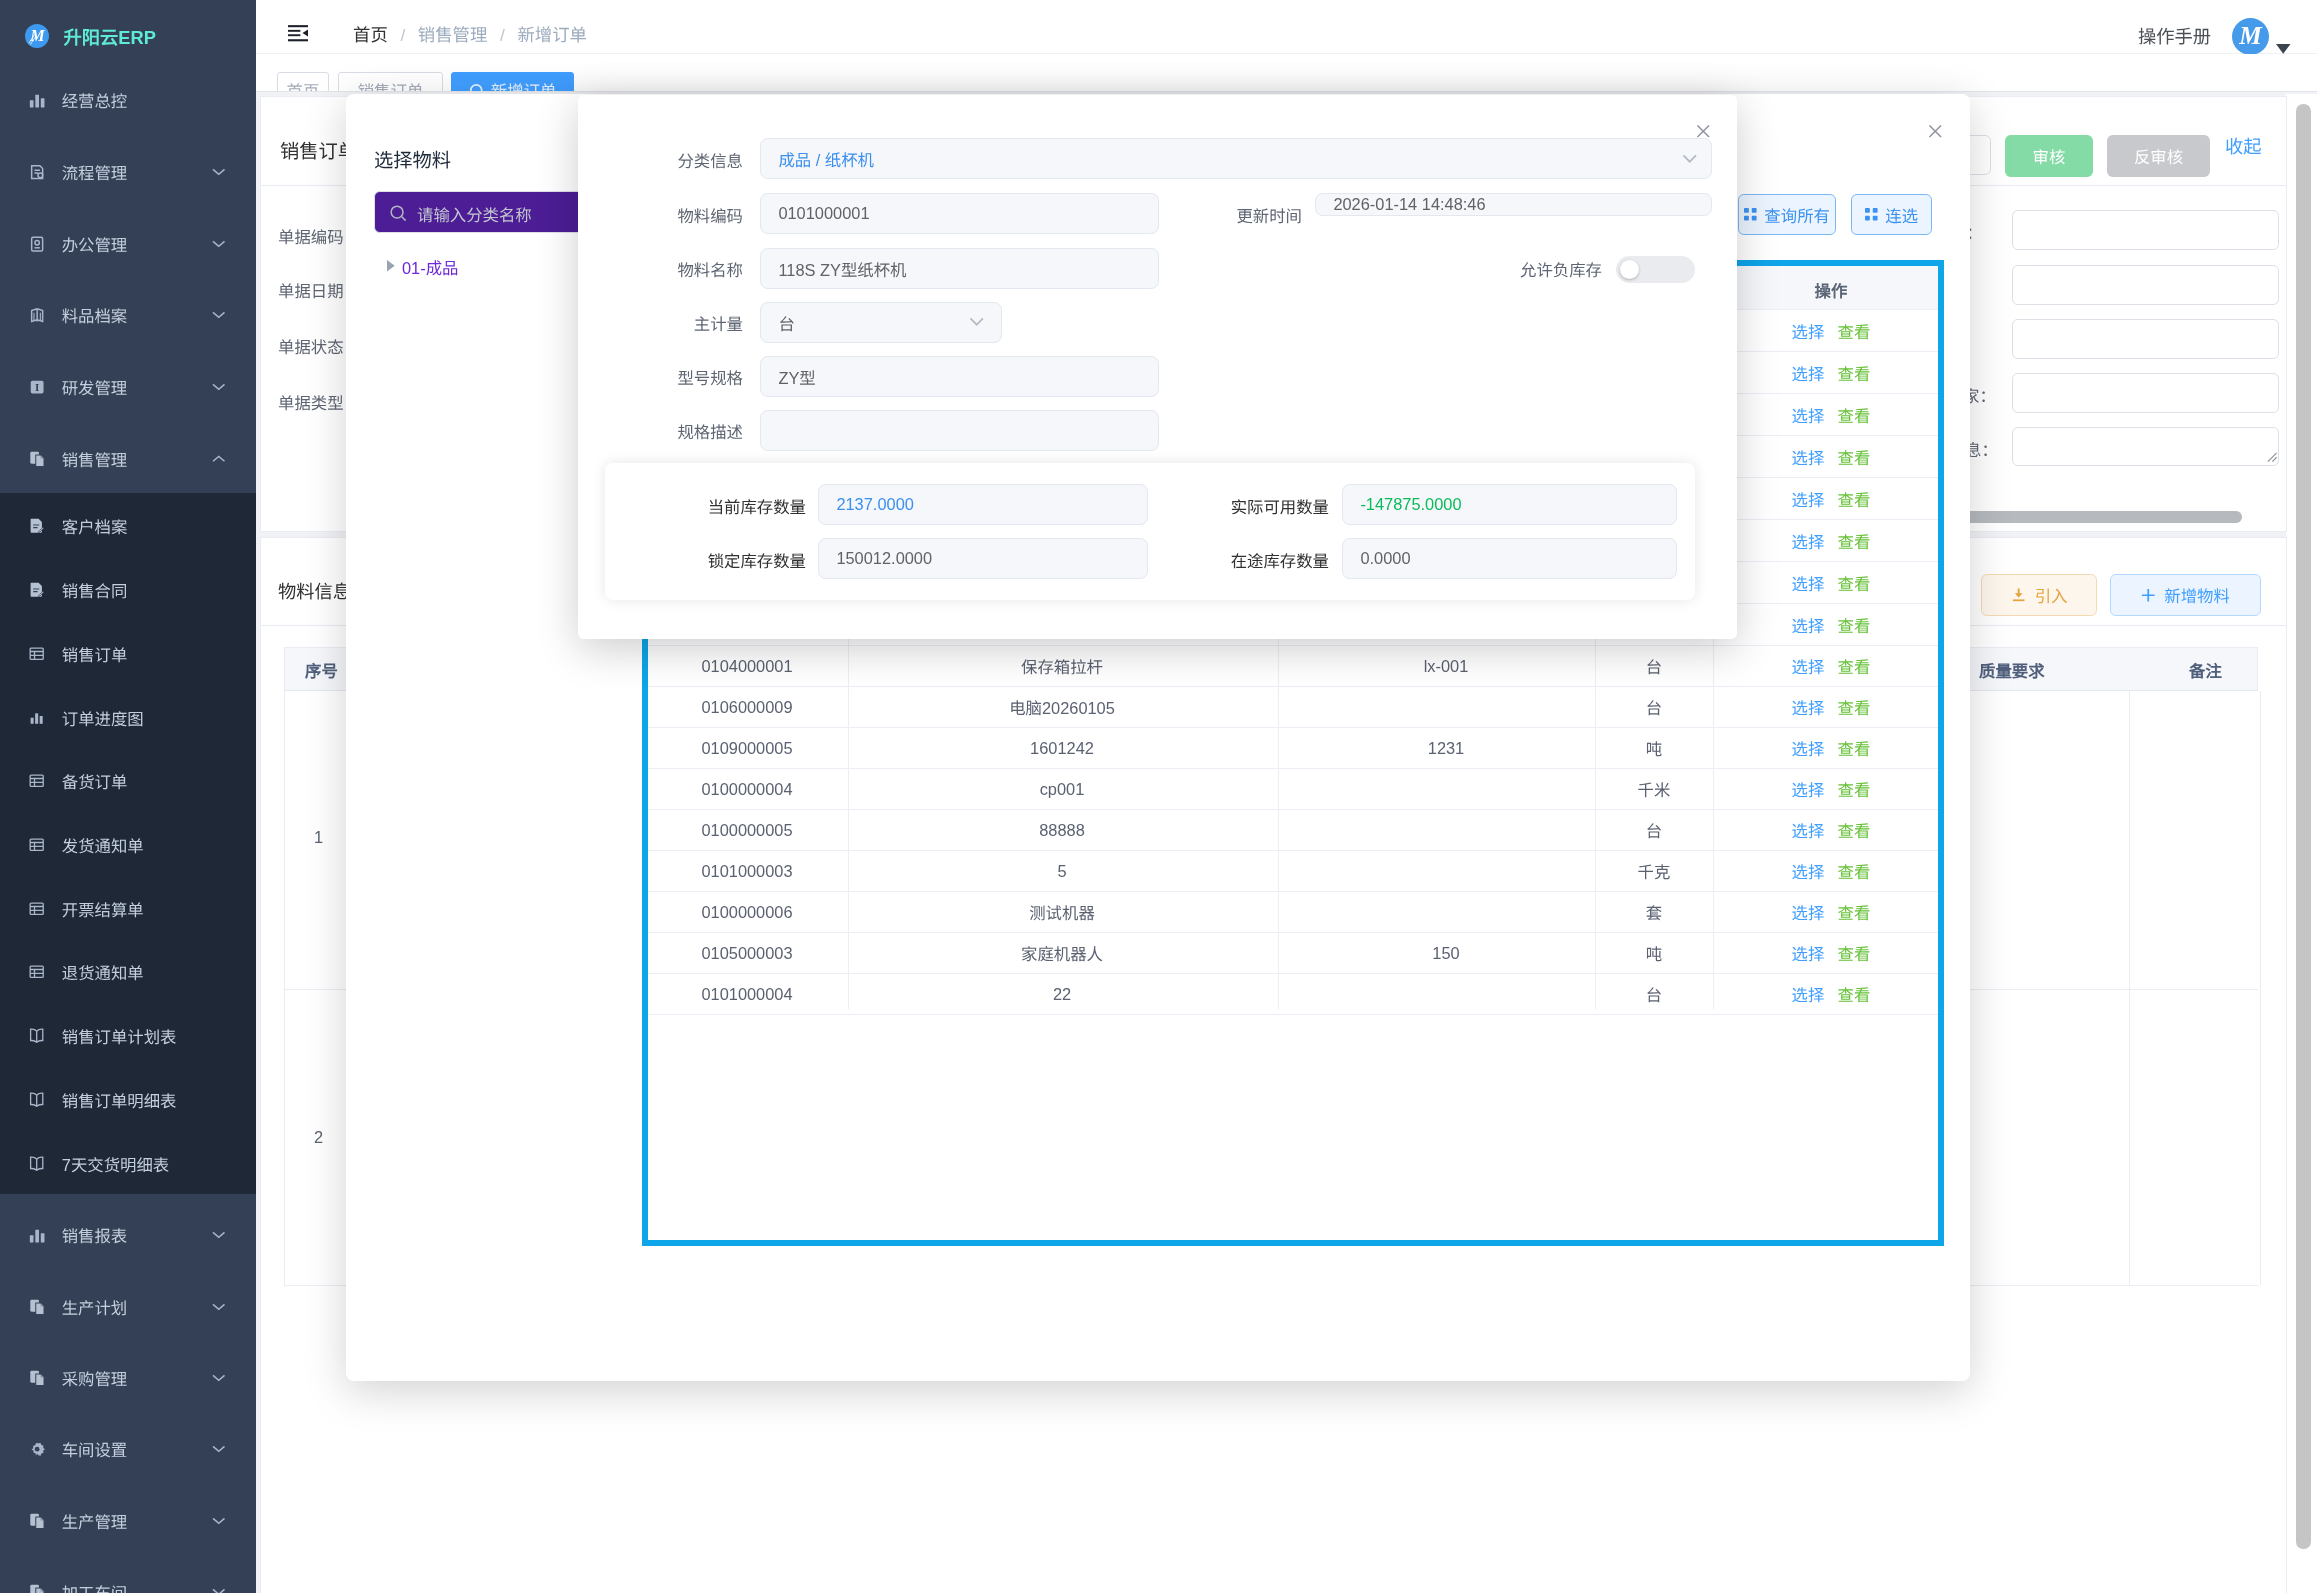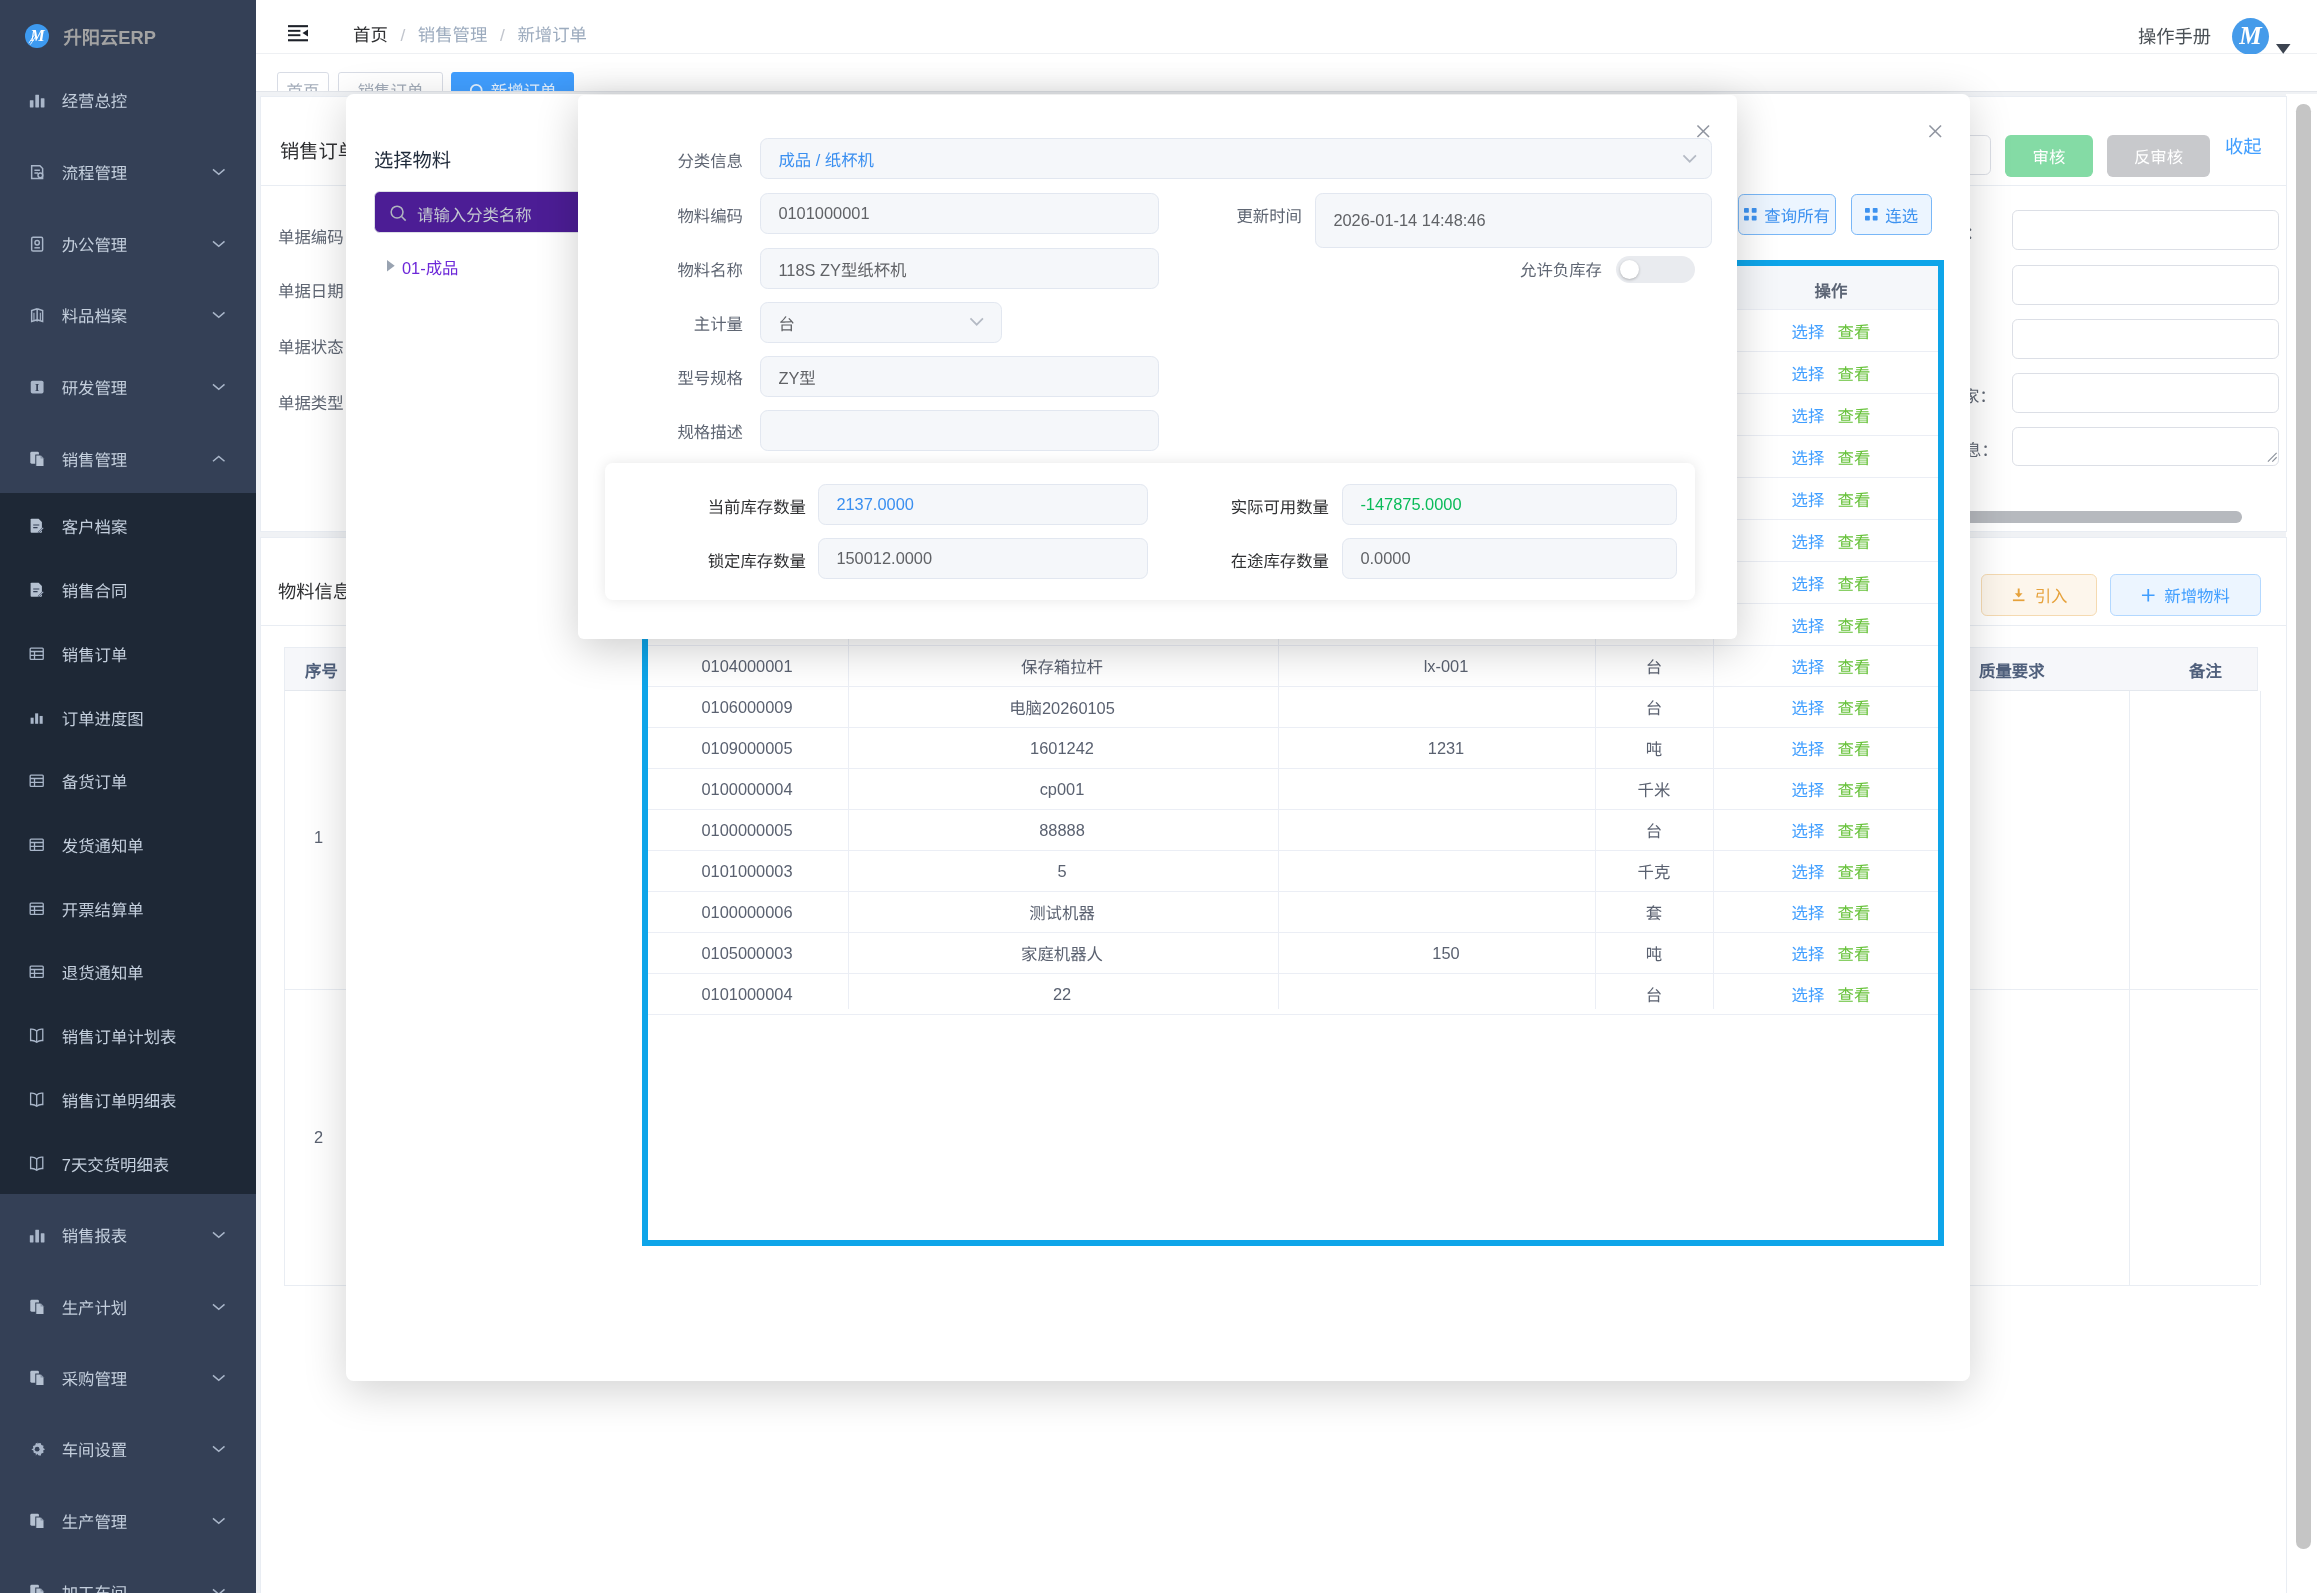--- a/index.html
+++ b/index.html
@@ -4,21 +4,21 @@
 <title>ERP</title>
 <style>
   * { margin:0; padding:0; box-sizing:border-box; }
   html,body { width:2317px; height:1593px; overflow:hidden; }
   body { font-family:"Liberation Sans", sans-serif; background:#fff; position:relative; }
   .abs { position:absolute; }
   
   #sidebar { position:absolute; left:0; top:0; width:256px; height:1593px; background:#344056; z-index:30; }
   #sidebar .logo-row { position:absolute; left:0; top:11.6px; width:256px; height:48px; display:flex; align-items:center; }
   #sidebar .logo-circle { width:24px; height:24px; border-radius:50%; background:#3d9af0; margin-left:25px; position:relative; }
-  #sidebar .logo-title { color:#a3a3a3; font-size:18.3px; font-weight:bold; margin-left:14.5px; }
+  #sidebar .logo-title { color:#5eead4; font-size:18.3px; font-weight:bold; margin-left:14.5px; }
   .menu-item { position:absolute; left:0; width:256px; height:70px; display:flex; align-items:center; color:#c4cfdd; font-size:16.4px; }
   .menu-item .mi-icon { width:18.3px; height:18.3px; margin-left:28px; flex:none; }
   .menu-item .mi-text { margin-left:15.4px; flex:1; }
   .menu-item .mi-arrow { margin-right:31px; flex:none; }
   .submenu-bg { position:absolute; left:0; top:493px; width:256px; height:701px; background:#1e2836; }
   .sub-item { position:absolute; left:0; width:256px; height:64px; display:flex; align-items:center; color:#c4cfdd; font-size:16.4px; }
   .sub-item .mi-icon { width:17.4px; height:17.4px; margin-left:28px; flex:none; }
   .sub-item .mi-text { margin-left:16.4px; }
   
   #header { position:absolute; left:256px; top:0; width:2061px; height:54px; background:#fff; border-bottom:1px solid #eef0f3; z-index:20; }
@@ -514,21 +514,21 @@
   <div class="dipt" style="left:182px;top:43px;width:952px;height:41px">
       <span style="color:#3a8ff0">成品 / 纸杯机</span>
     </div>
   <svg class="abs" style="left:1104px;top:59px" width="15.4" height="9.7" viewBox="0 0 16 10" fill="none" stroke="#b4bac4" stroke-width="1.8">
       <path d="M1.5 1.5L8 8l6.5-6.5"></path>
     </svg>
 
   <div class="lbl" style="right:994px;top:108px">物料编码</div>
   <div class="dipt" style="left:182px;top:98px;width:399px;height:41px">0101000001</div>
   <div class="lbl" style="right:435px;top:108px">更新时间</div>
-  <div class="dipt" style="left:737px;top:98px;width:397px;height:55px">2026-01-14 14:48:46</div>
+  <div class="dipt" style="left:737px;top:98px;width:397px;height:23px">2026-01-14 14:48:46</div>
 
   <div class="lbl" style="right:994px;top:162px">物料名称</div>
   <div class="dipt" style="left:182px;top:153px;width:399px;height:41px">118S ZY型纸杯机</div>
   <div class="lbl" style="right:135px;top:162px">允许负库存</div>
   <div class="abs" style="left:1038px;top:161px;width:79px;height:27px;border-radius:13.5px;background:#e9ebef">
     <div class="abs" style="left:3.9px;top:3.9px;width:19.3px;height:19.3px;border-radius:50%;background:#fff;box-shadow:0 1px 2.9px rgba(0,0,0,0.25)"></div>
   </div>
 
   <div class="lbl" style="right:994px;top:216px">主计量</div>
   <div class="dipt" style="left:182px;top:207px;width:242px;height:41px">台</div>

